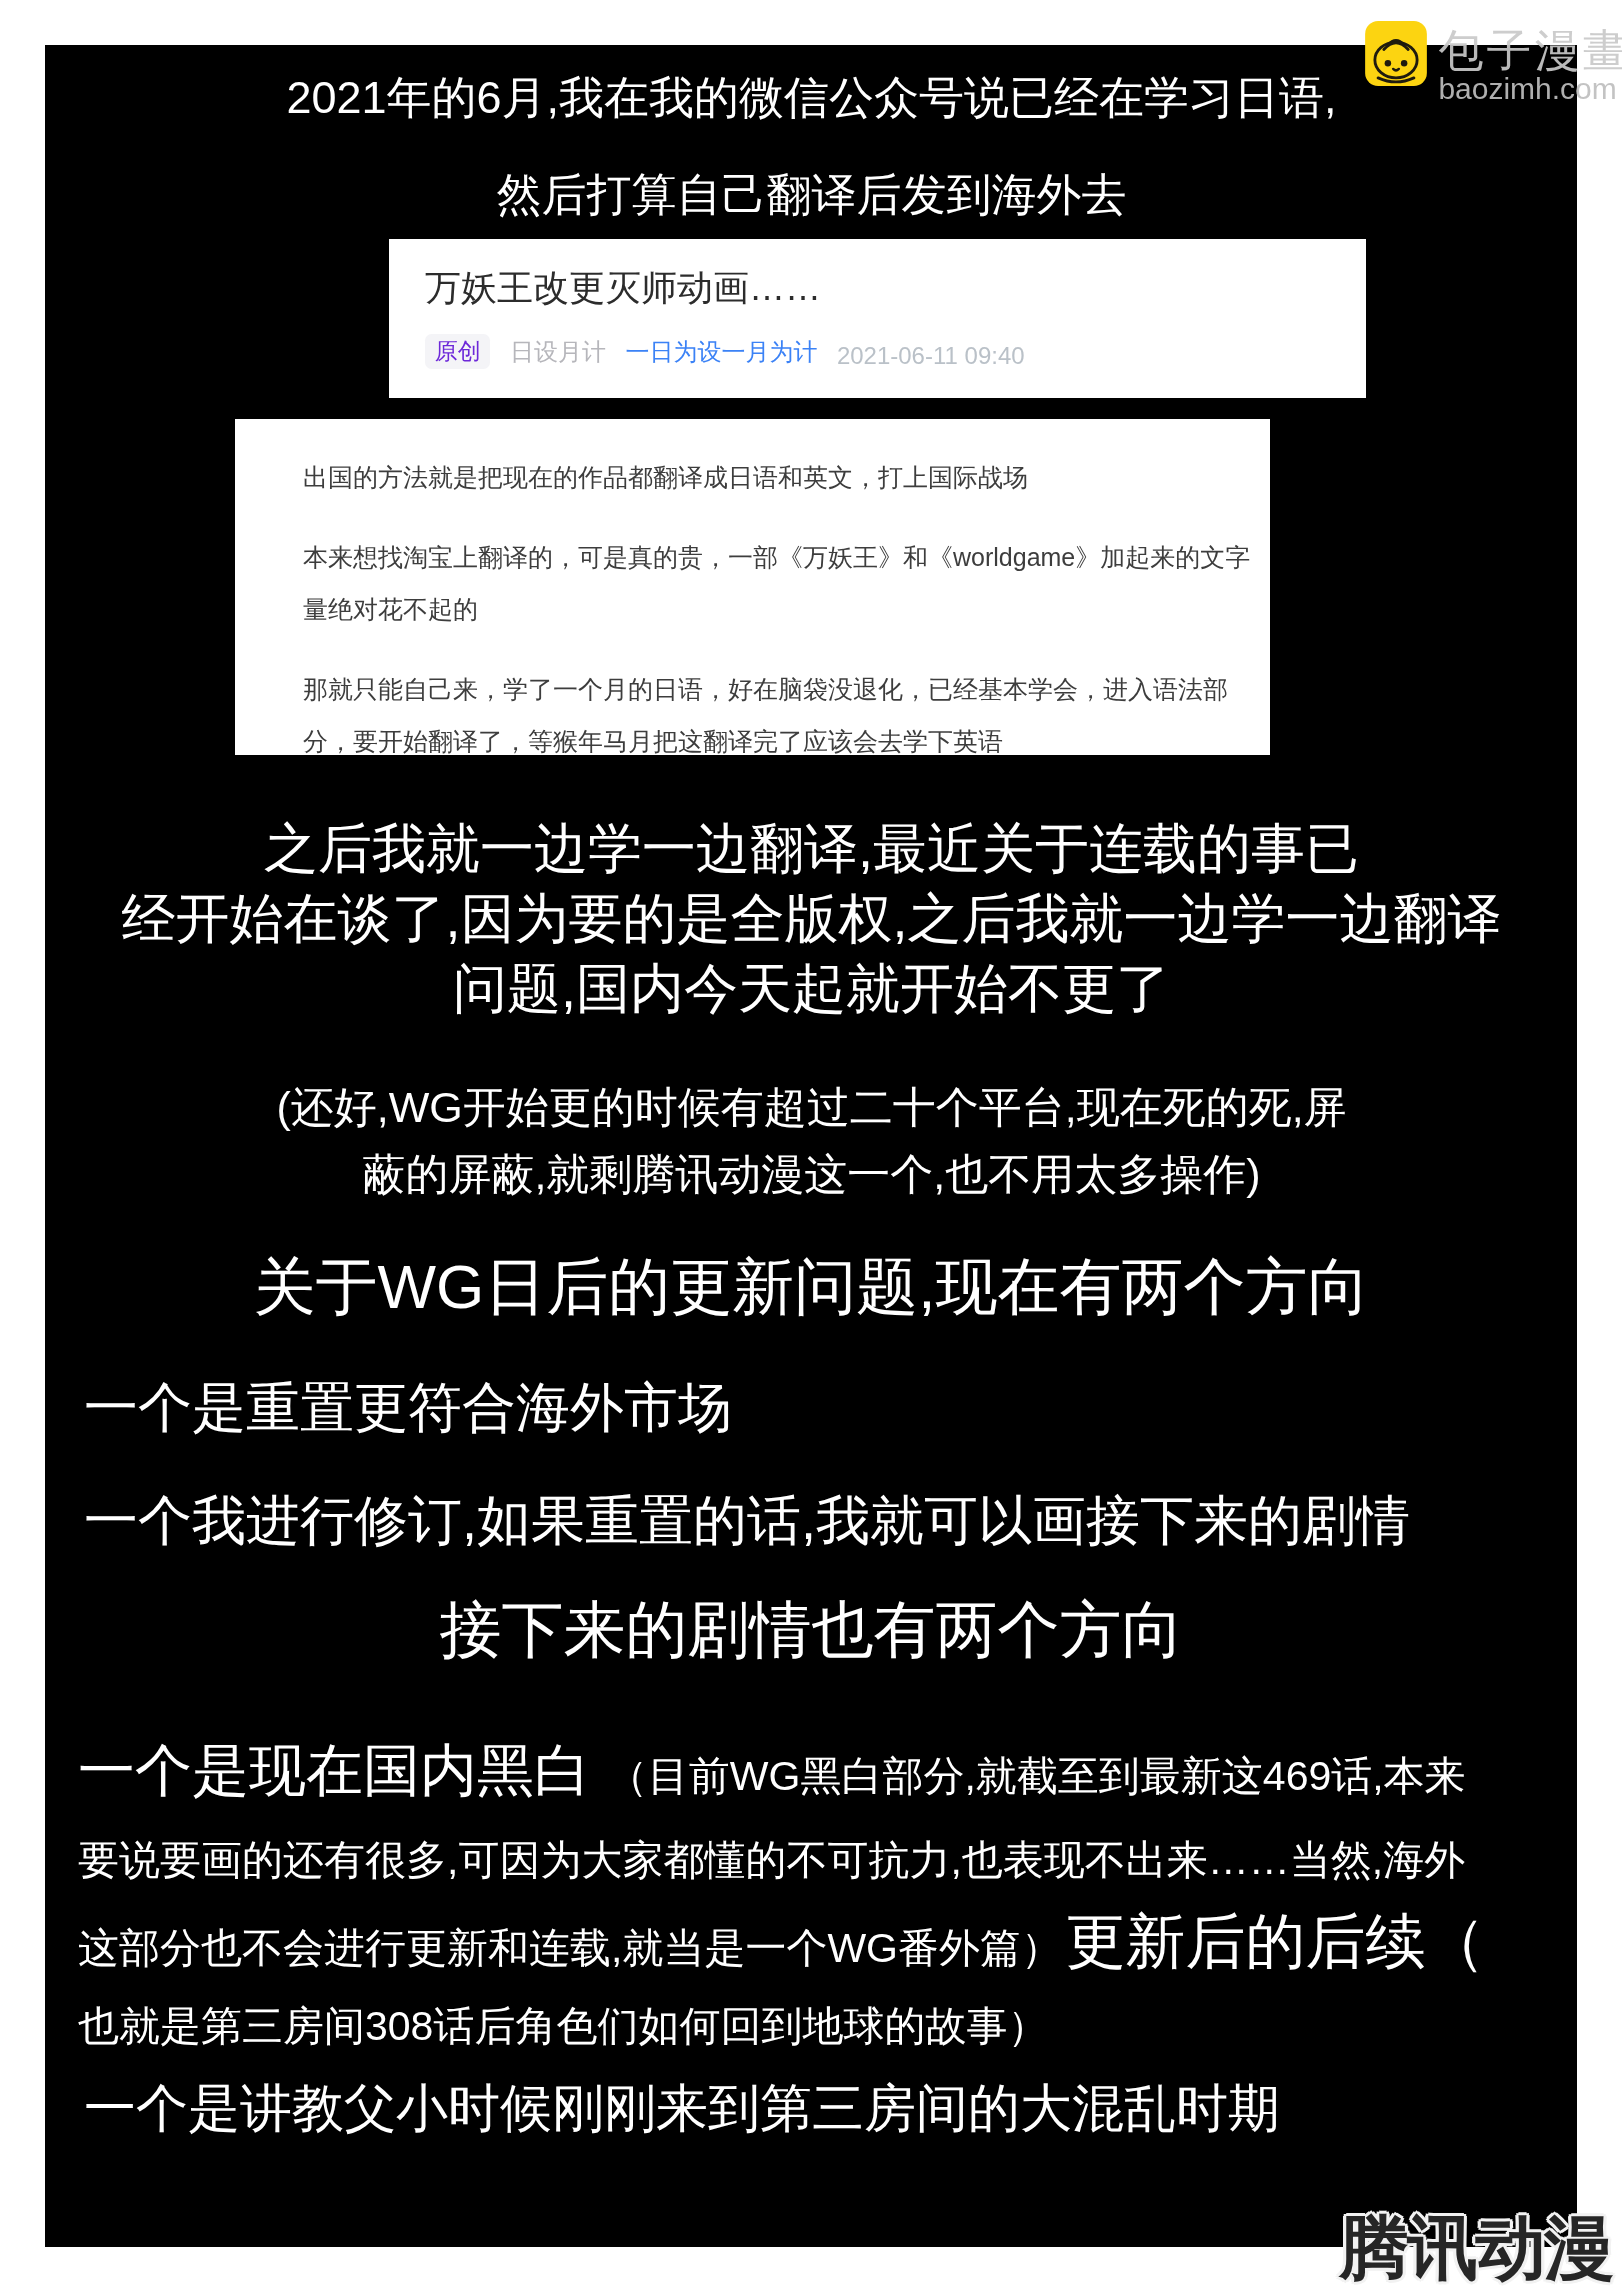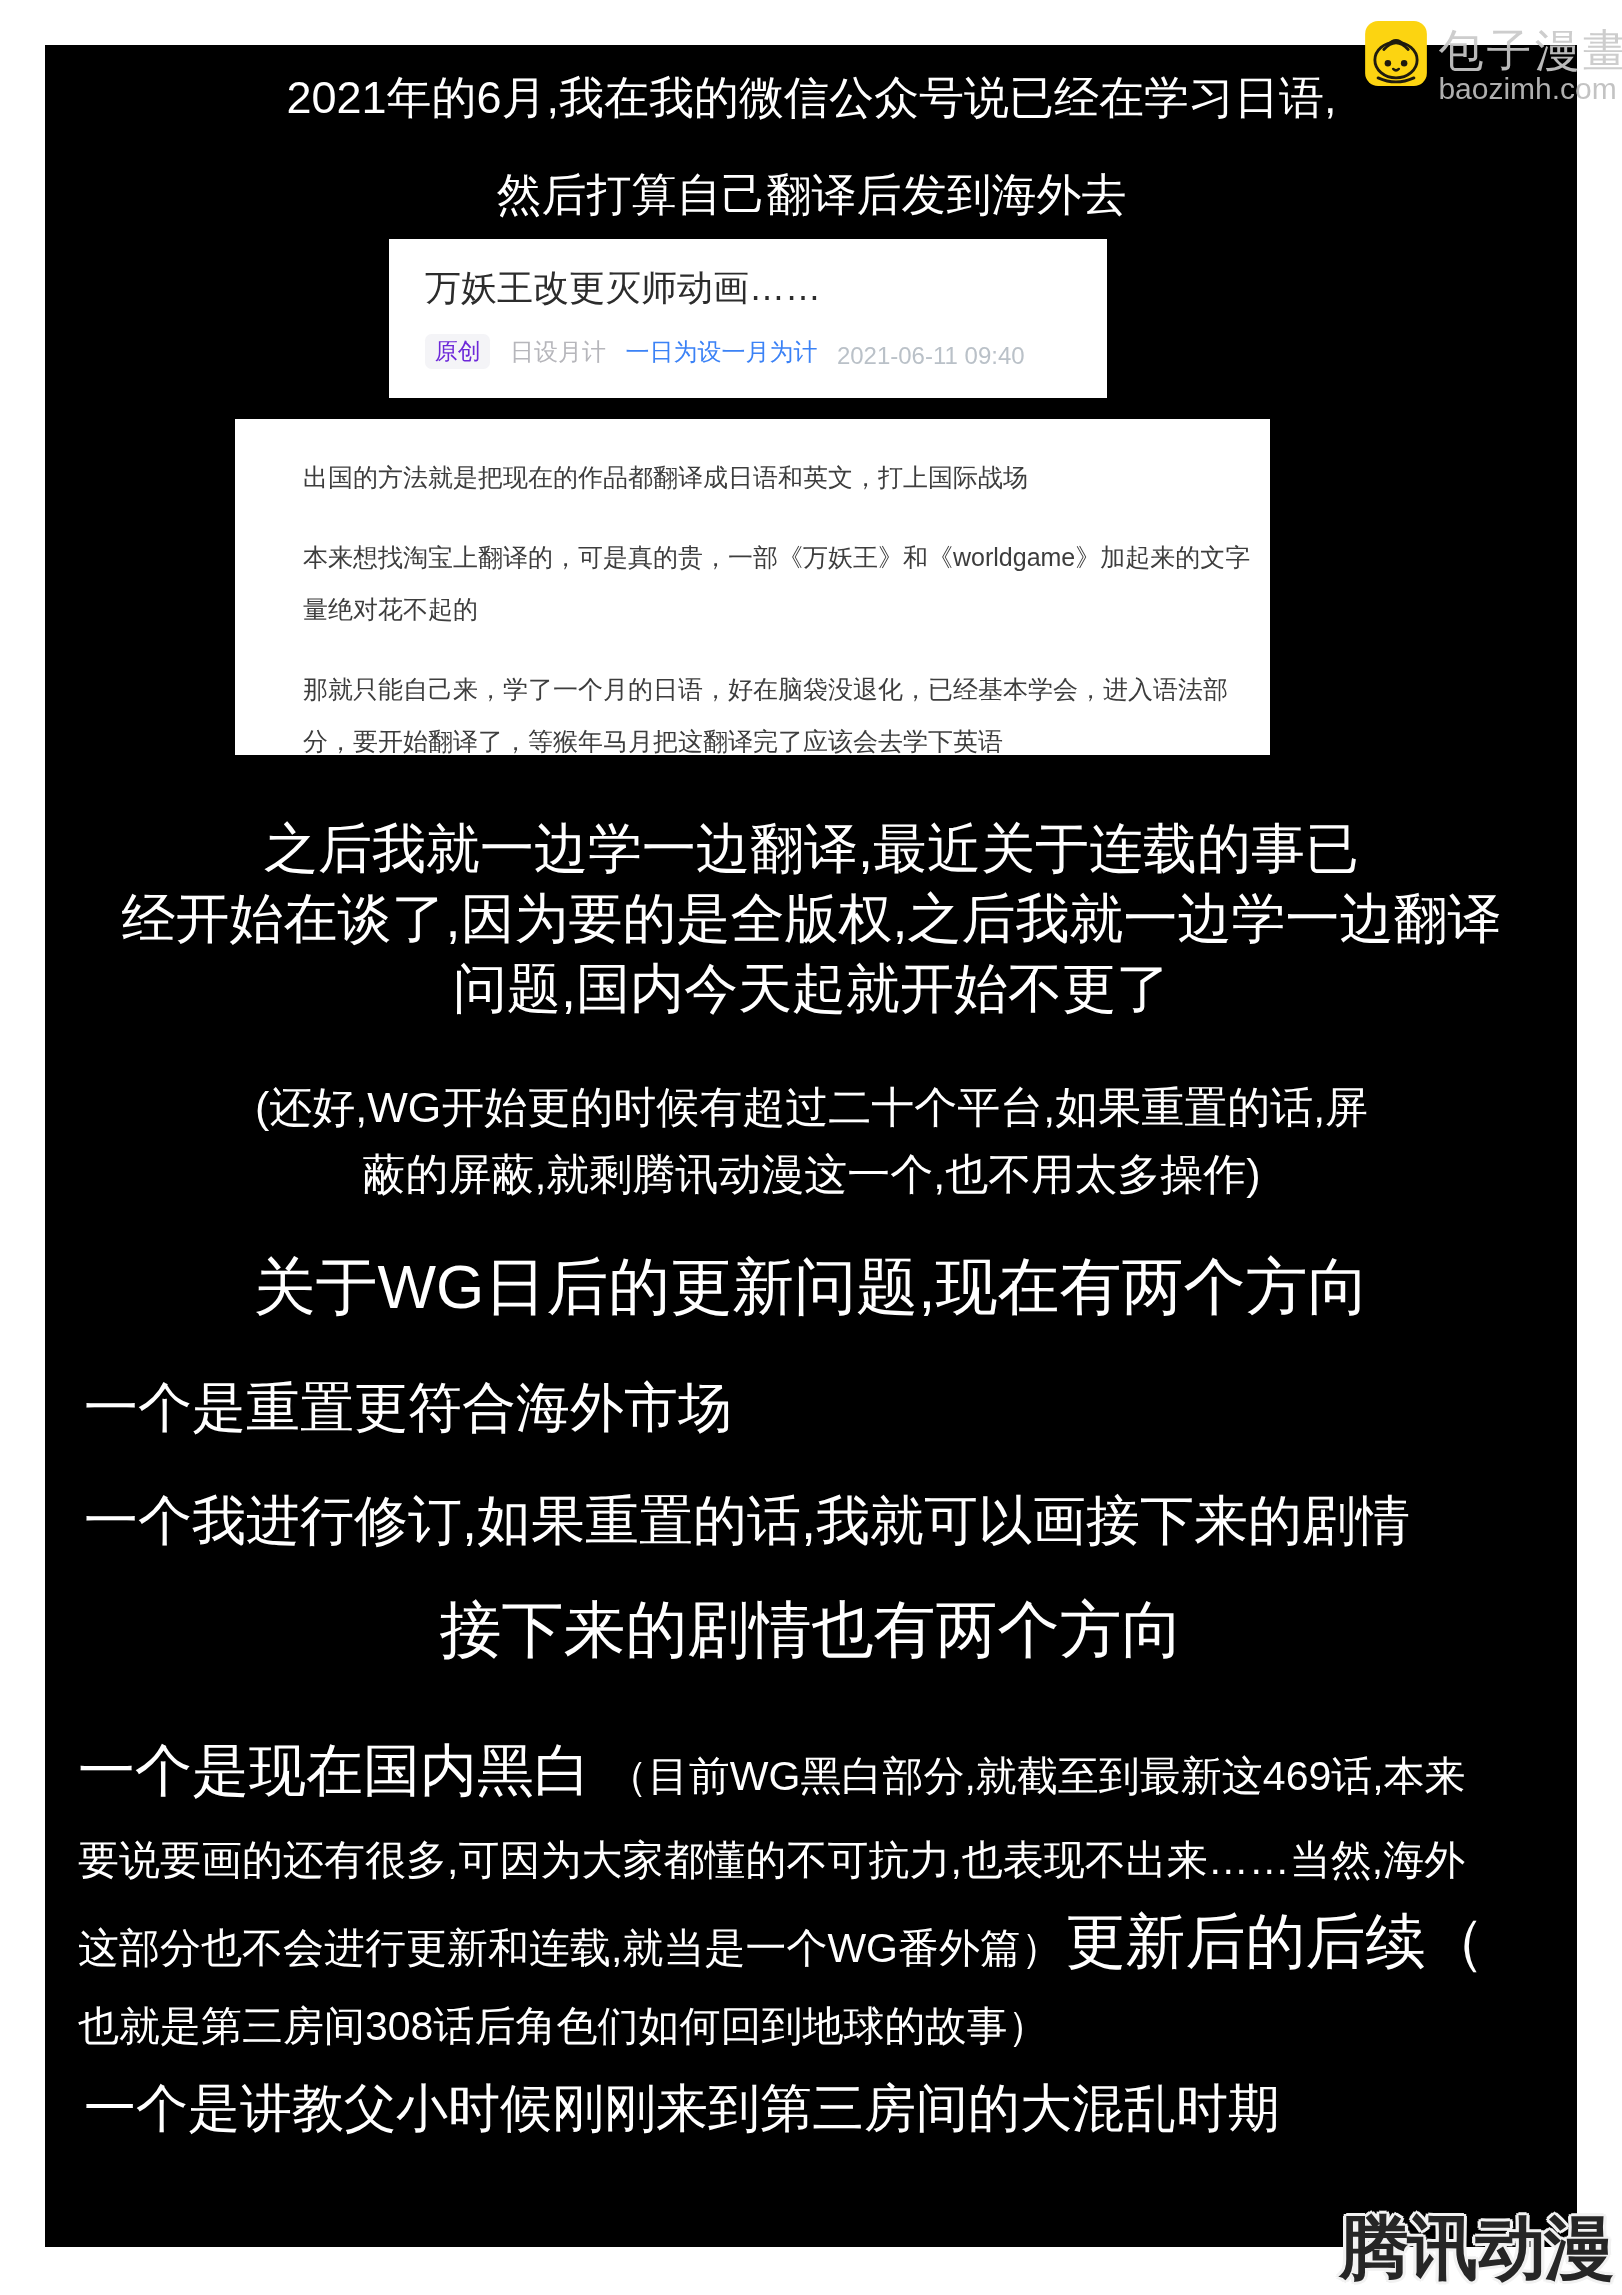--- a/index.html
+++ b/index.html
@@ -30,21 +30,21 @@
   .mixedblock{left:78px;width:1485px;color:#ffffff;}
   .mixed1{top:1733px;}
   .mixed2{top:1904px;}
   .mixedline{line-height:75px;white-space:nowrap;}
   .big{font-size:57px;}
   .big2{font-size:60px;}
   .small{font-size:41px;}
   .option3{left:84px;top:2079px;font-size:52px;line-height:58px;}
   
   .card{background:#ffffff;box-sizing:border-box;}
-  .card1{left:389px;top:239px;width:718px;height:159px;padding:24px 32px 0 36px;}
+  .card1{left:389px;top:239px;width:977px;height:159px;padding:24px 32px 0 36px;}
   .post-title{font-size:36px;color:#2c2c2c;line-height:49px;white-space:nowrap;}
   .post-meta{display:flex;align-items:center;gap:19.5px;margin-top:21px;font-size:24px;white-space:nowrap;}
   .badge{background:#f4f4f7;color:#6d28d9;border-radius:6.5px;padding:2.4px 9.7px;font-size:23px;}
   .alias{color:#b6b6bb;}
   .account-link{color:#3b82f6;font-weight:normal;}
   .post-date{color:#bac1c8;margin-top:9px;}
   .card2{left:235px;top:419px;width:1035px;height:336px;padding:32px 44px 0 68px;}
   .card2 p{margin:0 0 28px 0;font-size:25px;color:#3d3d3d;line-height:52px;}
   .card2 .ln{display:block;white-space:nowrap;}
   
@@ -109,21 +109,21 @@
   </p>
 </div>
 
 <div class="abs w center narr1">
   <div>之后我就一边学一边翻译,最近关于连载的事已</div>
   <div>经开始在谈了,因为要的是全版权,之后我就一边学一边翻译</div>
   <div>问题,国内今天起就开始不更了</div>
 </div>
 
 <div class="abs w center aside">
-  <div>(还好,WG开始更的时候有超过二十个平台,如果重置的话,屏</div>
+  <div>(还好,WG开始更的时候有超过二十个平台,现在死的死,屏</div>
   <div>蔽的屏蔽,就剩腾讯动漫这一个,也不用太多操作)</div>
 </div>
 
 <div class="abs w center heading1">关于WG日后的更新问题,现在有两个方向</div>
 
 <div class="abs w option1">一个是重置更符合海外市场</div>
 <div class="abs w option2">一个我进行修订,如果重置的话,我就可以画接下来的剧情</div>
 
 <div class="abs w center heading2">接下来的剧情也有两个方向</div>
 

